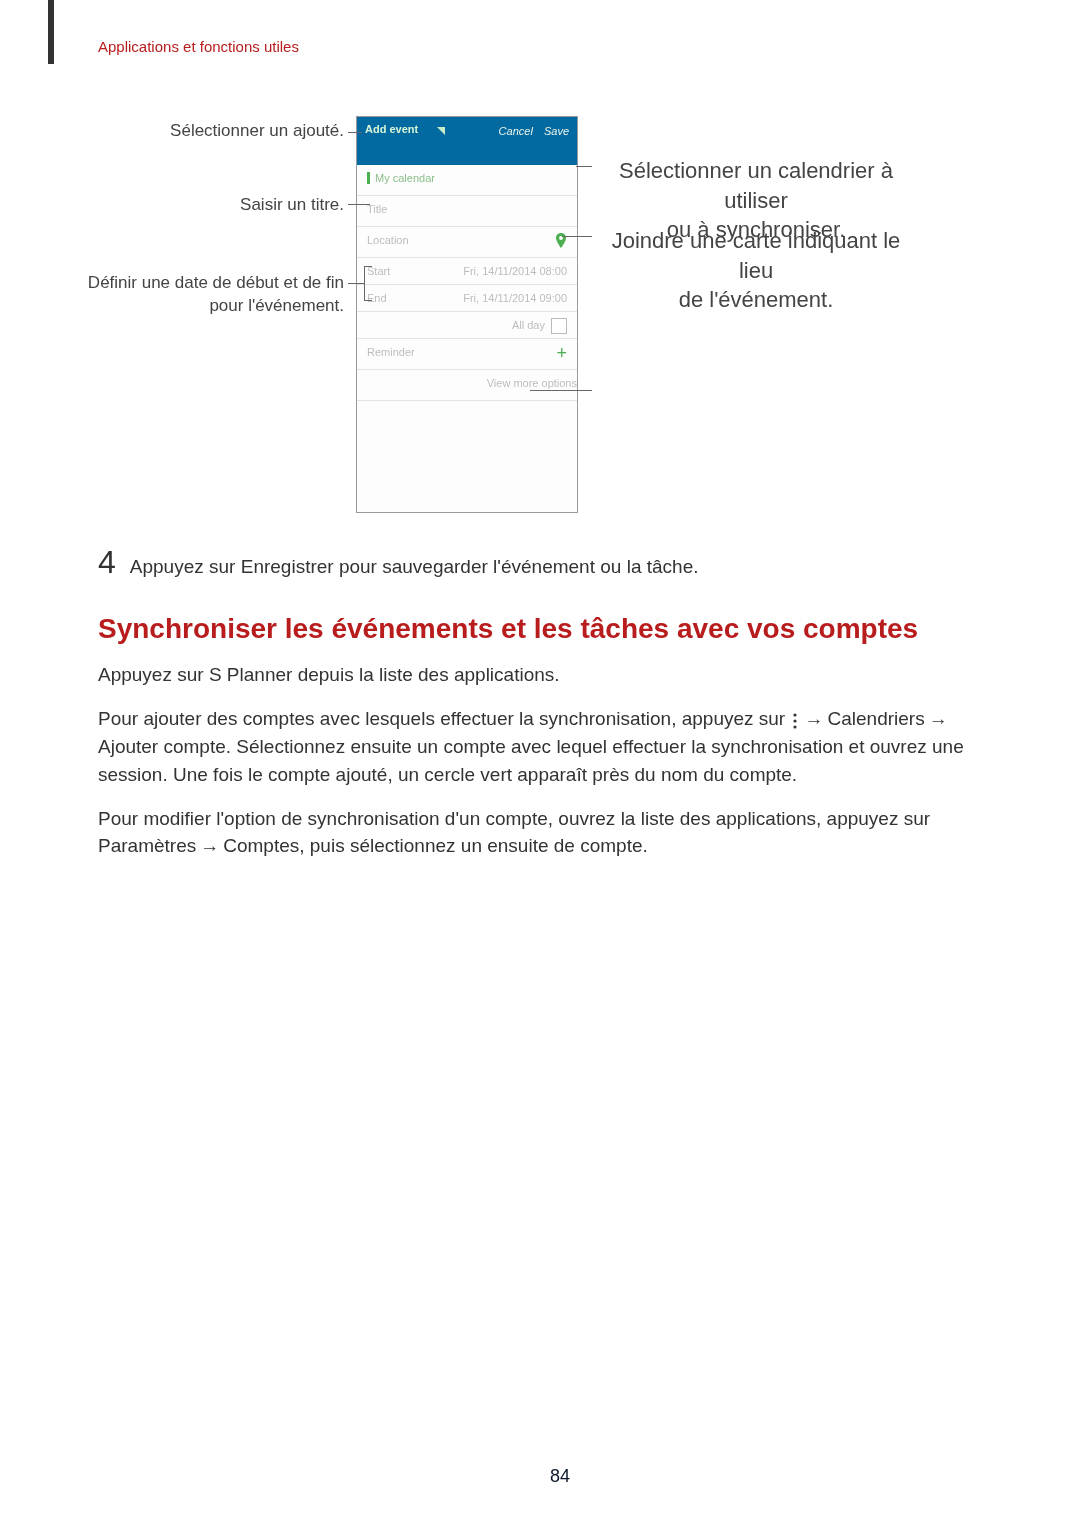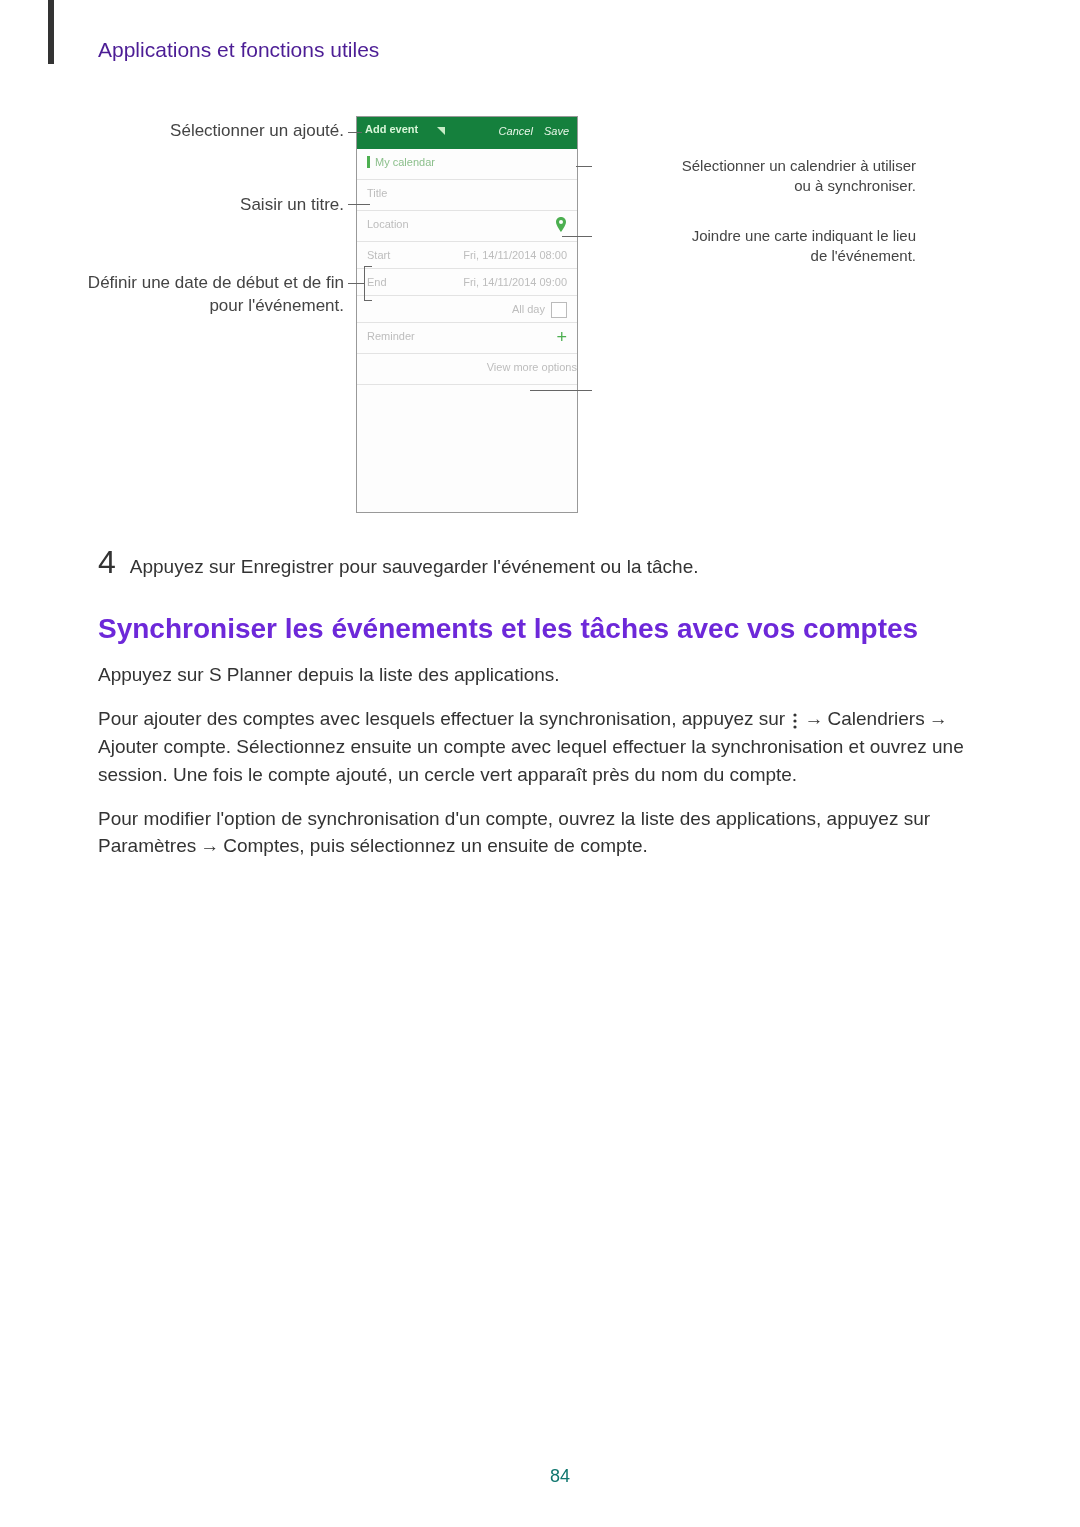--- a/index.html
+++ b/index.html
@@ -22,44 +22,44 @@
     left: 48px;
     top: 0;
     width: 6px;
     height: 64px;
     background: #333;
   }
   .section-title {
     position: absolute;
     left: 98px;
     top: 38px;
-    font-size: 21px;
-    color: #4c1d95;
+    font-size: 15px;
+    color: #b91c1c;
   }
 
   
   .figure-area {
     position: absolute;
     left: 0;
     top: 108px;
     width: 1080px;
     height: 410px;
   }
   .phone {
     position: absolute;
     left: 356px;
     top: 8px;
     width: 220px;
     height: 395px;
     border: 1px solid #999;
     background: #fdfdfd;
   }
   .phone-header {
-    height: 32px;
-    background: #15803d;
+    height: 48px;
+    background: #0369a1;
     position: relative;
   }
   .ph-left {
     position: absolute;
     left: 8px;
     top: 6px;
     color: #d8f5d8;
     font-size: 11px;
     font-weight: 600;
     filter: blur(0.6px);
@@ -121,22 +121,22 @@
   
   .label-left {
     position:absolute;
     text-align: right;
     font-size: 17px;
     color: #444;
     line-height: 1.35;
   }
   .label-right {
     position:absolute;
-    text-align: right;
-    font-size: 15px;
+    text-align: center;
+    font-size: 22px;
     color: #444;
     line-height: 1.35;
   }
 
   
   .content {
     position:absolute;
     left: 98px;
     right: 96px;
     top: 546px;
@@ -152,40 +152,40 @@
   }
   .step-num {
     font-size: 32px;
     font-weight: 300;
     color: #333;
     line-height: 1;
   }
   .bold { font-weight: 400; }
   .section-heading {
     font-size: 28px;
-    color: #6d28d9;
+    color: #b91c1c;
     font-weight: 600;
     margin: 14px 0 12px 0;
   }
   .para { margin: 0 0 16px 0; }
   .more-icon {
     display:inline-block;
     vertical-align: middle;
     padding: 0 2px;
   }
   .more-icon svg { vertical-align: middle; }
   .arrow { padding: 0 4px; }
 
   .page-number {
     position:absolute;
     bottom: 40px;
     left: 0; right: 0;
     text-align: center;
     font-size: 18px;
-    color: #0f766e;
+    color: #0f172a;
     padding-left: 40px;
   }
 </style>
 </head>
 <body>
 
 <div class="page">
 
   <div class="header-rule"></div>
   <div class="section-title">Applications et fonctions utiles</div>

